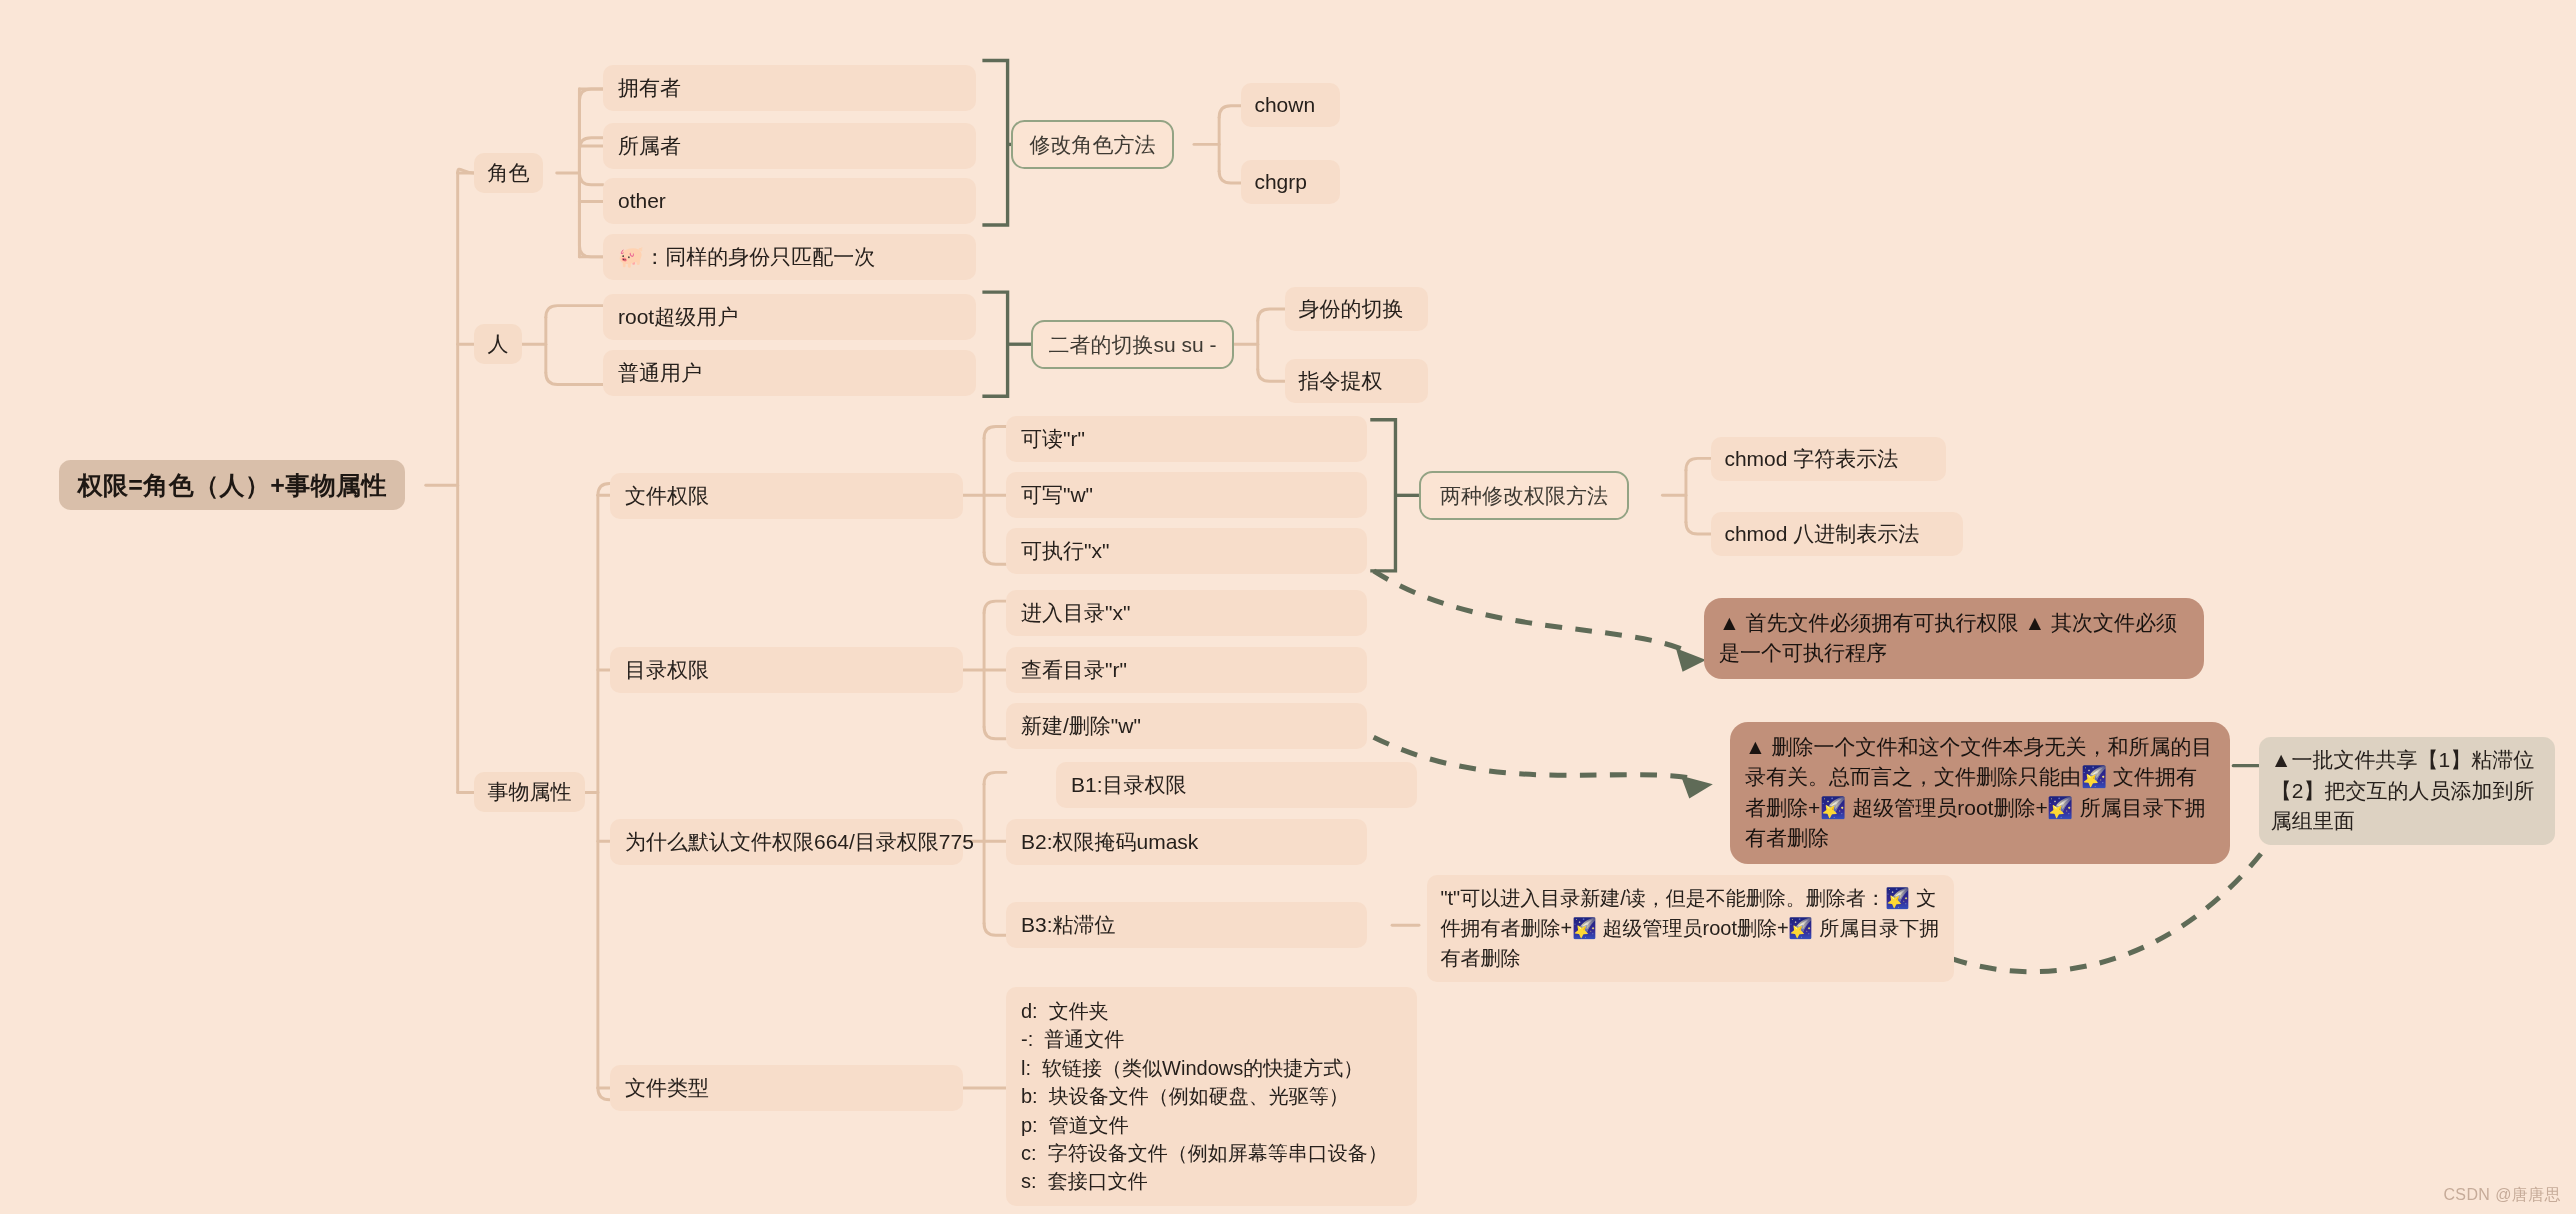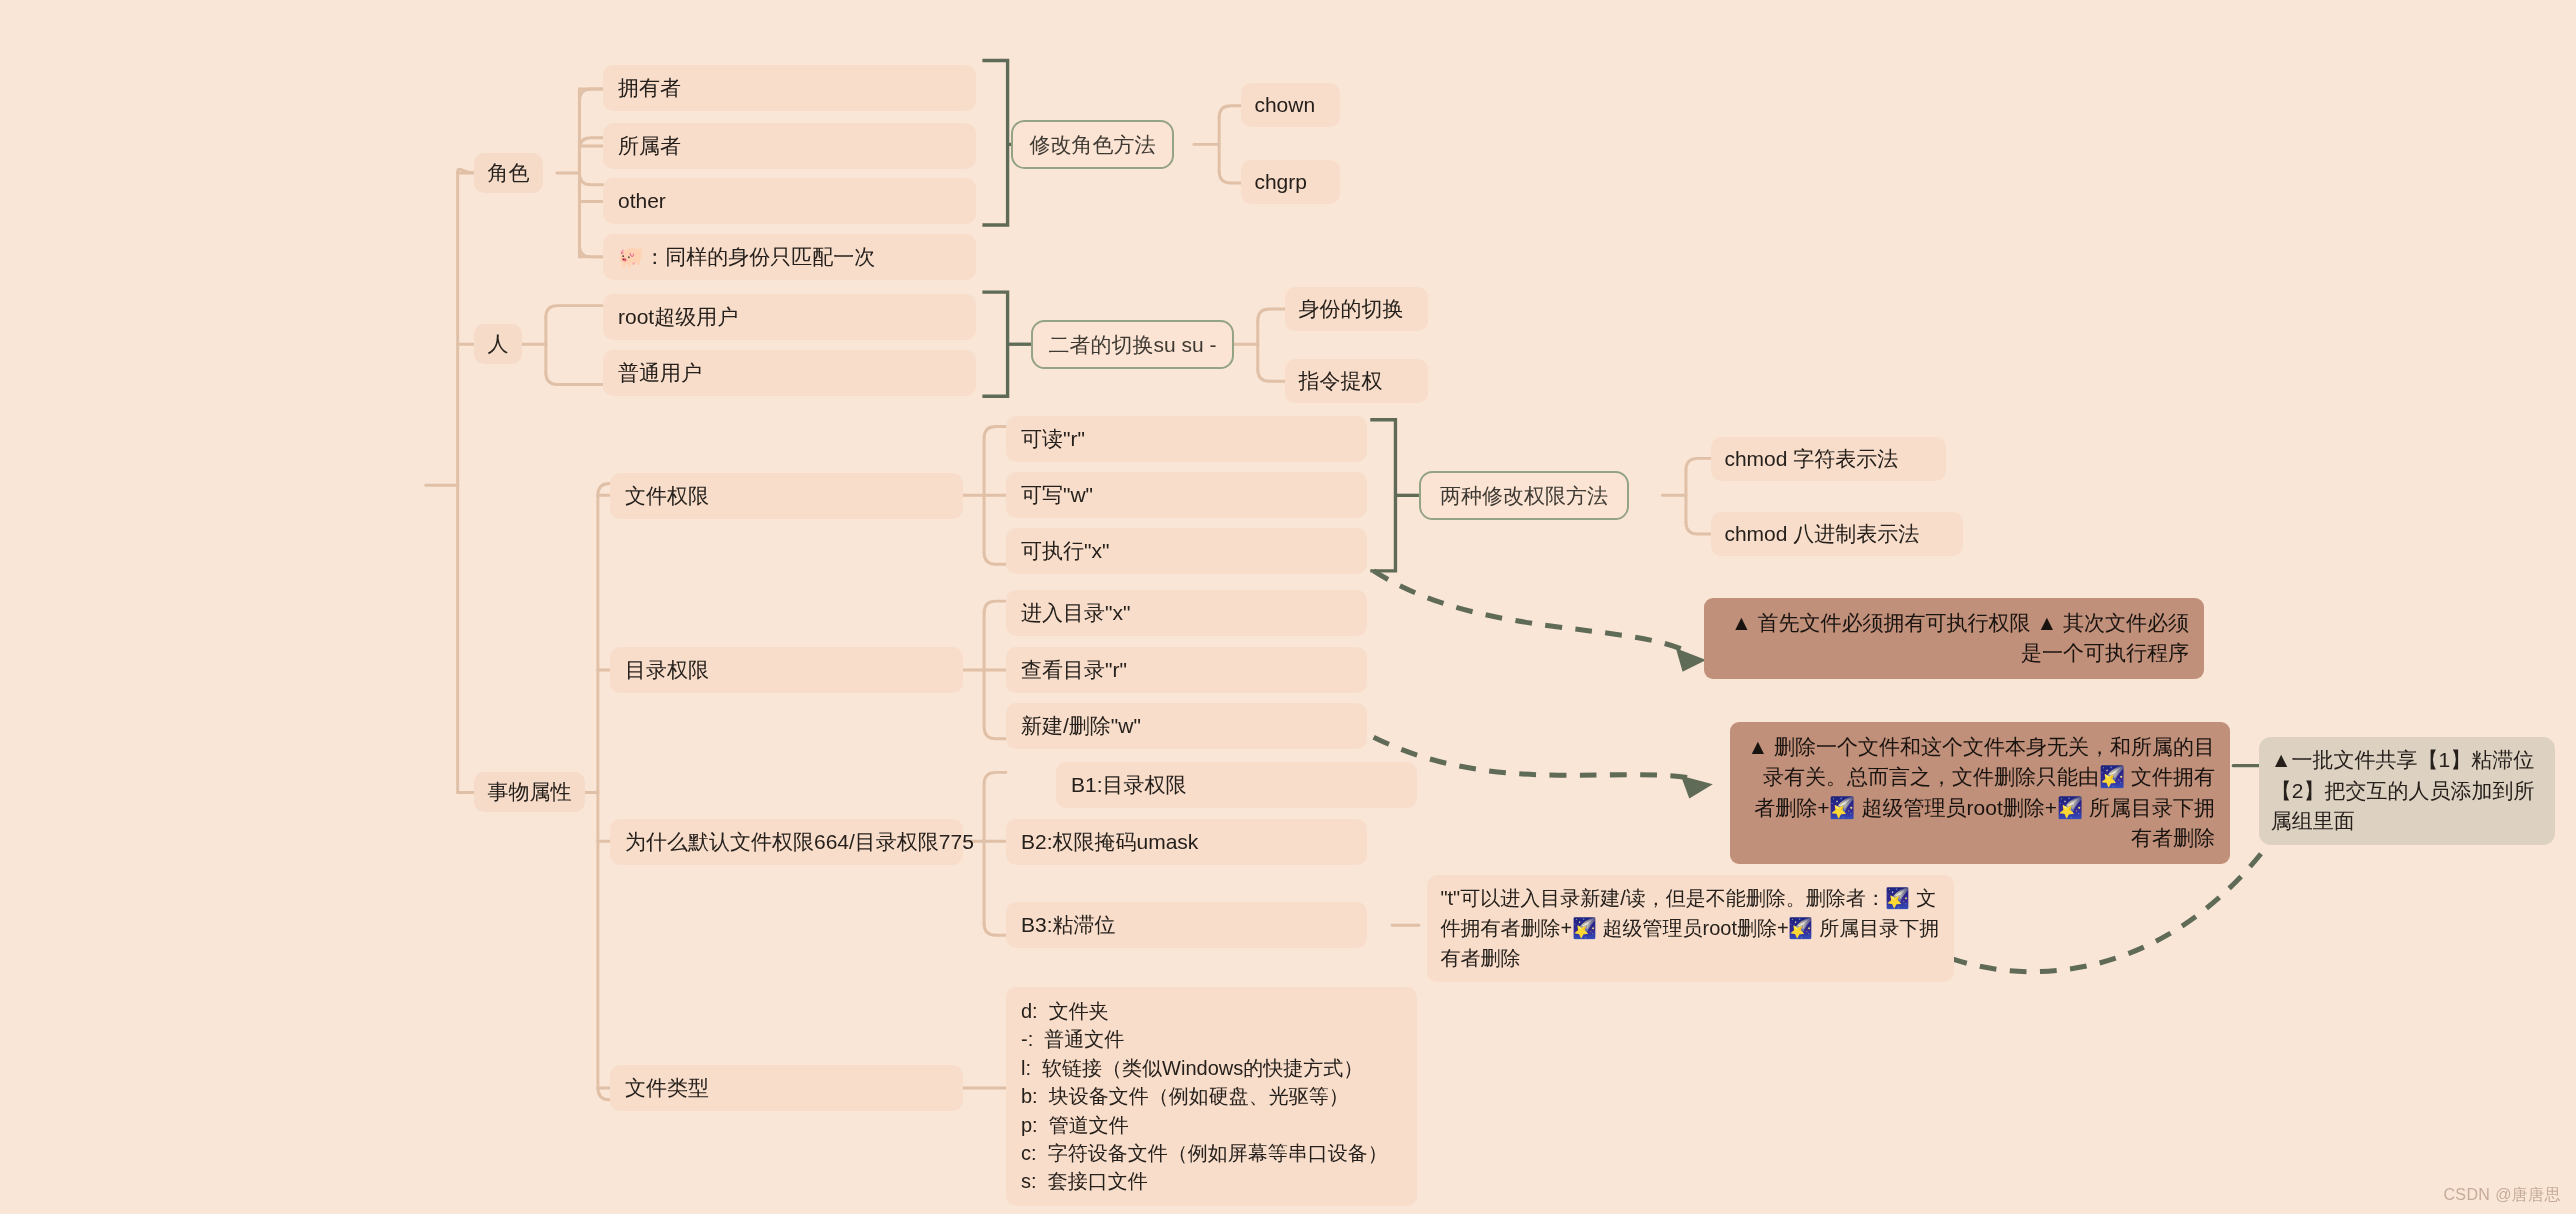--- a/index.html
+++ b/index.html
@@ -62,24 +62,24 @@
   
   .leaf {
     background: #f7ddca;
     font-size: 21px;
     padding: 0 13.4px;
     border-radius: 10px;
   }
   
   .callout {
     background: #c1907a;
-    border-radius: 9px;
+    border-radius: 18px;
     font-size: 21px;
     line-height: 1.45;
-    text-align: right;
+    text-align: left;
     padding: 10px 15px;
     white-space: normal;
     display: block;
     color: #191310;
   }
   
   .note {
     background: #f7ddca;
     border-radius: 10px;
     font-size: 20px;
@@ -251,20 +251,21 @@
       <path d="M1636 878 C1780 950 1930 910 2020 928"></path>
       <path d="M2290 1128 C2420 1190 2600 1160 2720 980"></path>
     </g>
     <g fill="#5f6b57" stroke="none">
       <polygon points="2032,786 1996,772 2004,800"></polygon>
       <polygon points="2040,934 2002,924 2012,951"></polygon>
       <polygon points="2726,966 2700,994 2732,996"></polygon>
     </g>
   </svg>
 
+  <div class="node root" style="left:59px; top:460px; height:50px;">权限=角色（人）+事物属性</div>
 
   <div class="node lvl1" style="left:474px; top:153px; height:40px;">角色</div>
 
   <div class="node bar" style="left:603px; top:65px; width:373px; height:46px;">拥有者</div>
   <div class="node bar" style="left:603px; top:123px; width:373px; height:46px;">所属者</div>
   <div class="node bar" style="left:603px; top:178px; width:373px; height:46px;">other</div>
   <div class="node bar" style="left:603px; top:234px; width:373px; height:46px;">🐖：同样的身份只匹配一次</div>
 
   <div class="node green" style="left:1011px; top:120px; width:163px; height:49px;">修改角色方法</div>
   <div class="node leaf" style="left:1241px; top:83px; width:99px; height:44px;">chown</div>

